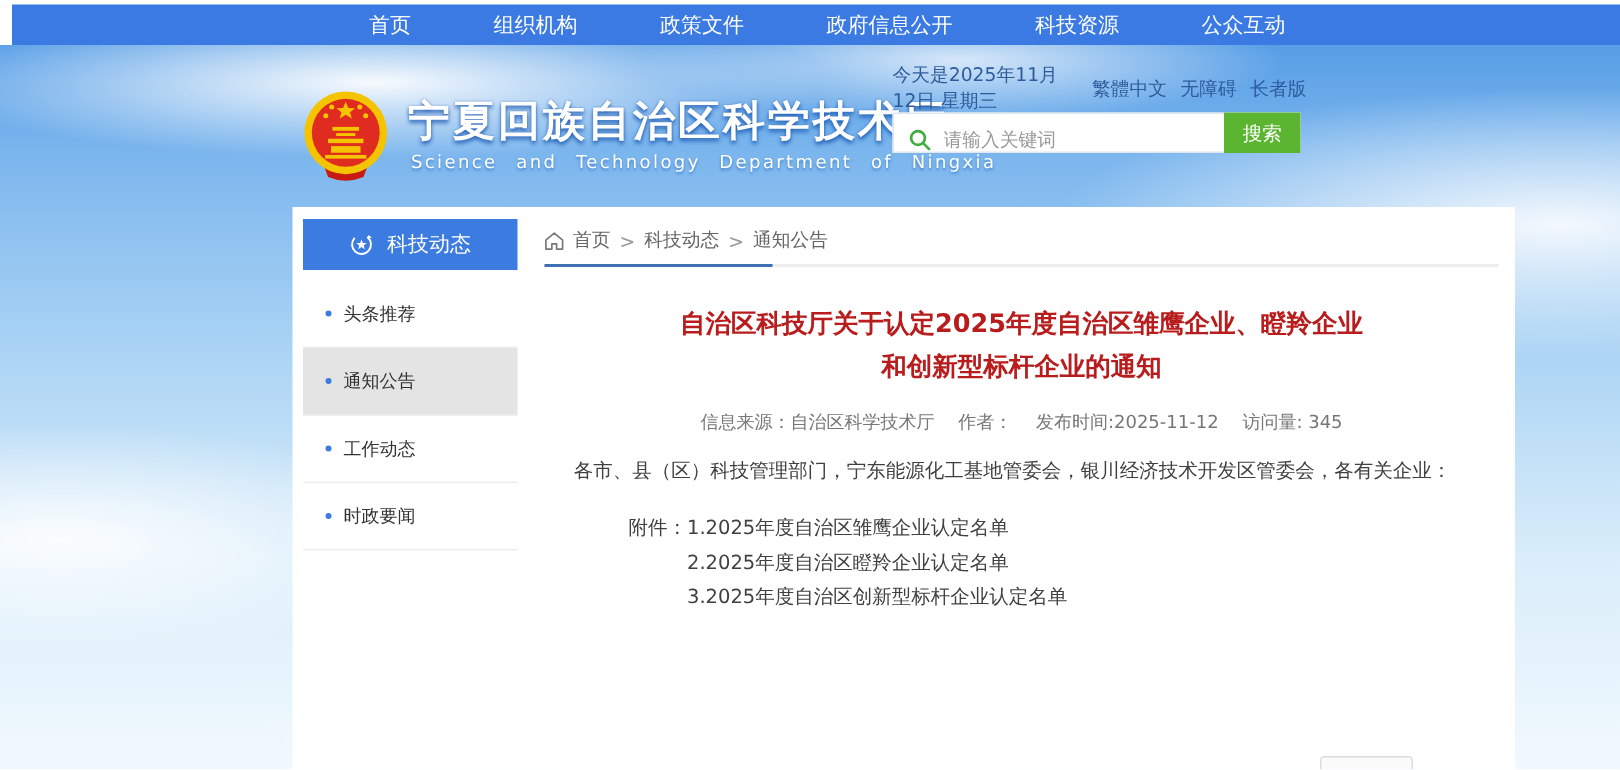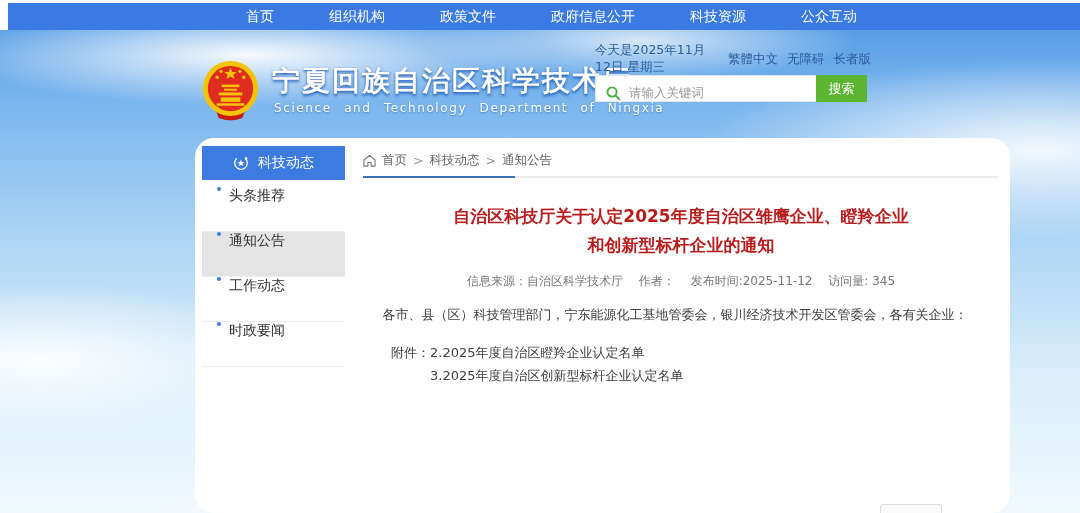--- a/index.html
+++ b/index.html
@@ -65,33 +65,32 @@
   .search-button {
     width:51px; height:27px; margin:-1px -1px -1px 0;
     background:#5cb531; color:#fff; border:none; font-size:13px;
     font-family:inherit; cursor:pointer;
   }
 
   
   .main-panel {
     position:absolute; left:195px; top:138px; width:815px; height:375px;
     background:#fff;
-    border-radius:19px;
   }
 
   
   .sidebar { position:absolute; left:7px; top:8px; width:143px; }
   .sidebar-header {
     height:34px; background:#3c7be0; color:#fff; font-size:14px;
     display:flex; align-items:center; justify-content:center; gap:9px;
   }
   .sidebar-list { margin-top:7px; }
   .sidebar-item {
-    height:45px; display:flex; align-items:flex-start; padding-left:15px;
-    font-size:14px; color:#333; border-bottom:1px solid #ededed; cursor:pointer;
+    height:45px; display:flex; align-items:center; padding-left:15px;
+    font-size:12px; color:#333; border-bottom:1px solid #ededed; cursor:pointer;
   }
   .sidebar-item.active { background:#e4e4e4; }
   .bullet { width:4px; height:4px; background:#3c7be0; border-radius:50%; margin-right:8px; flex:none; }
 
   
   .content { position:absolute; left:168px; top:10px; width:636px; }
   .breadcrumb {
     display:flex; align-items:center; gap:6px;
     font-size:12.5px; color:#666; height:24px;
   }
@@ -115,21 +114,21 @@
   .article-body {
     margin-top:12px; font-size:13px; color:#404040; line-height:25px;
     text-align:justify;
   }
   .article-body p { margin:0; text-indent:1.5em; }
 
   .attachments {
     margin-top:14px; margin-left:28px; display:flex;
     font-size:13px; color:#404040; line-height:23px;
   }
-  .att-label { white-space:nowrap; }
+  .att-label { white-space:nowrap;margin-left:28px; }
   .att-item { cursor:pointer; }
 
   .floating-widget {
     position:absolute; right:68px; bottom:0; width:62px; height:9px;
     background:#fafafa; border:1px solid #ddd; border-bottom:none;
     border-radius:3px 3px 0 0;
   }
 </style>
 </head>
 <body>
@@ -240,20 +239,21 @@
       <span>345</span>
     </div>
 
     <div class="article-body">
       <p>各市、县（区）科技管理部门，宁东能源化工基地管委会，银川经济技术开发区管委会，各有关企业：</p>
     </div>
 
     <div class="attachments">
       <span class="att-label">附件：</span>
       <span class="att-items">
+        <div class="att-item">1.2025年度自治区雏鹰企业认定名单</div>
         <div class="att-item">2.2025年度自治区瞪羚企业认定名单</div>
         <div class="att-item">3.2025年度自治区创新型标杆企业认定名单</div>
       </span>
     </div>
   </div>
 
   <div class="floating-widget"></div>
 </div>
 
 </body></html>

